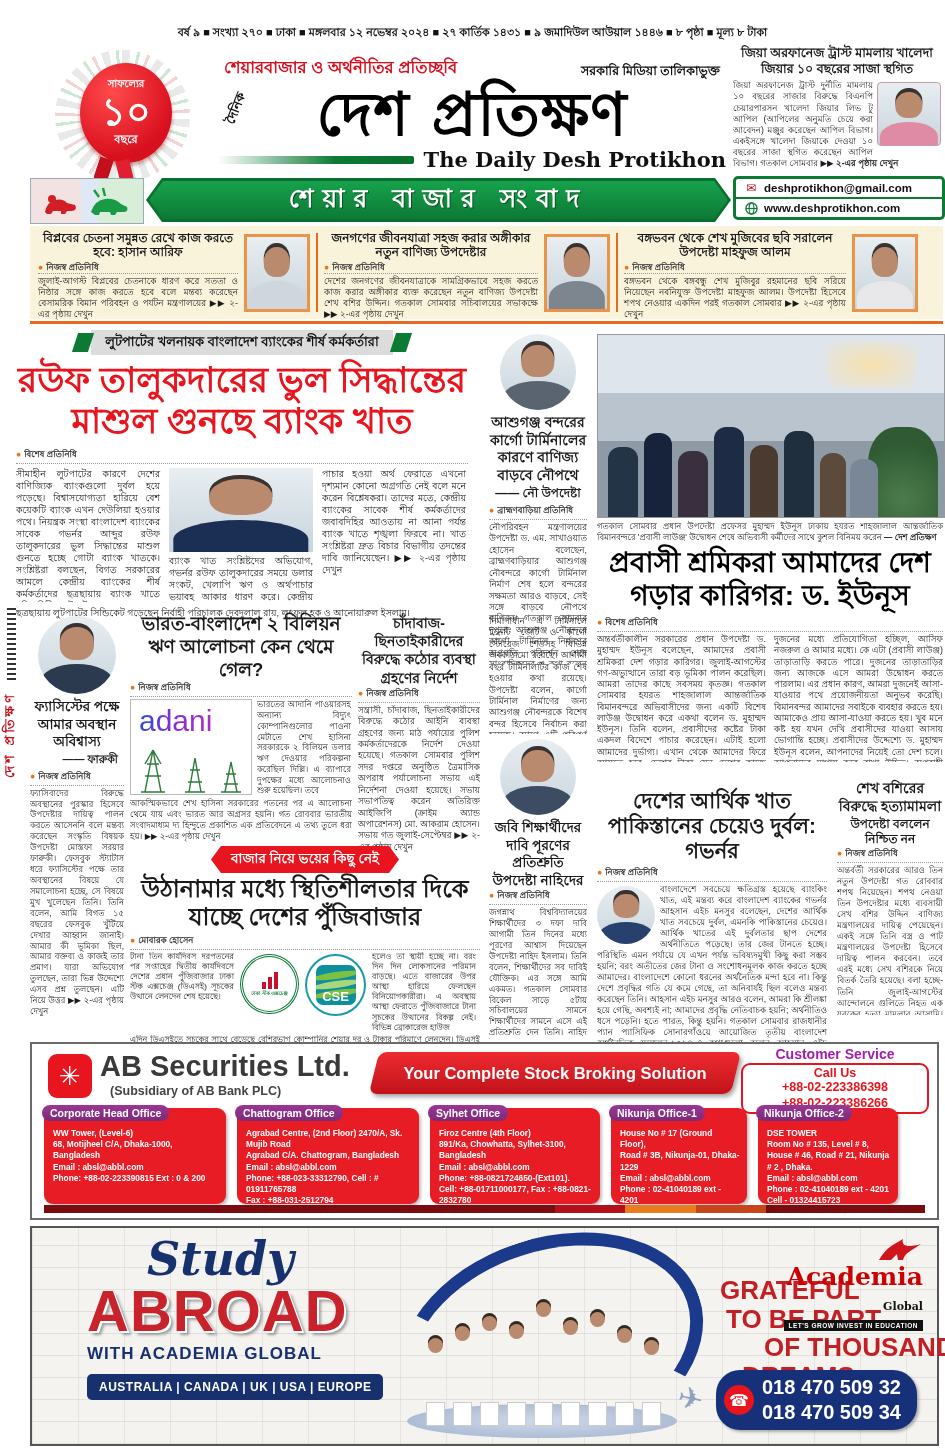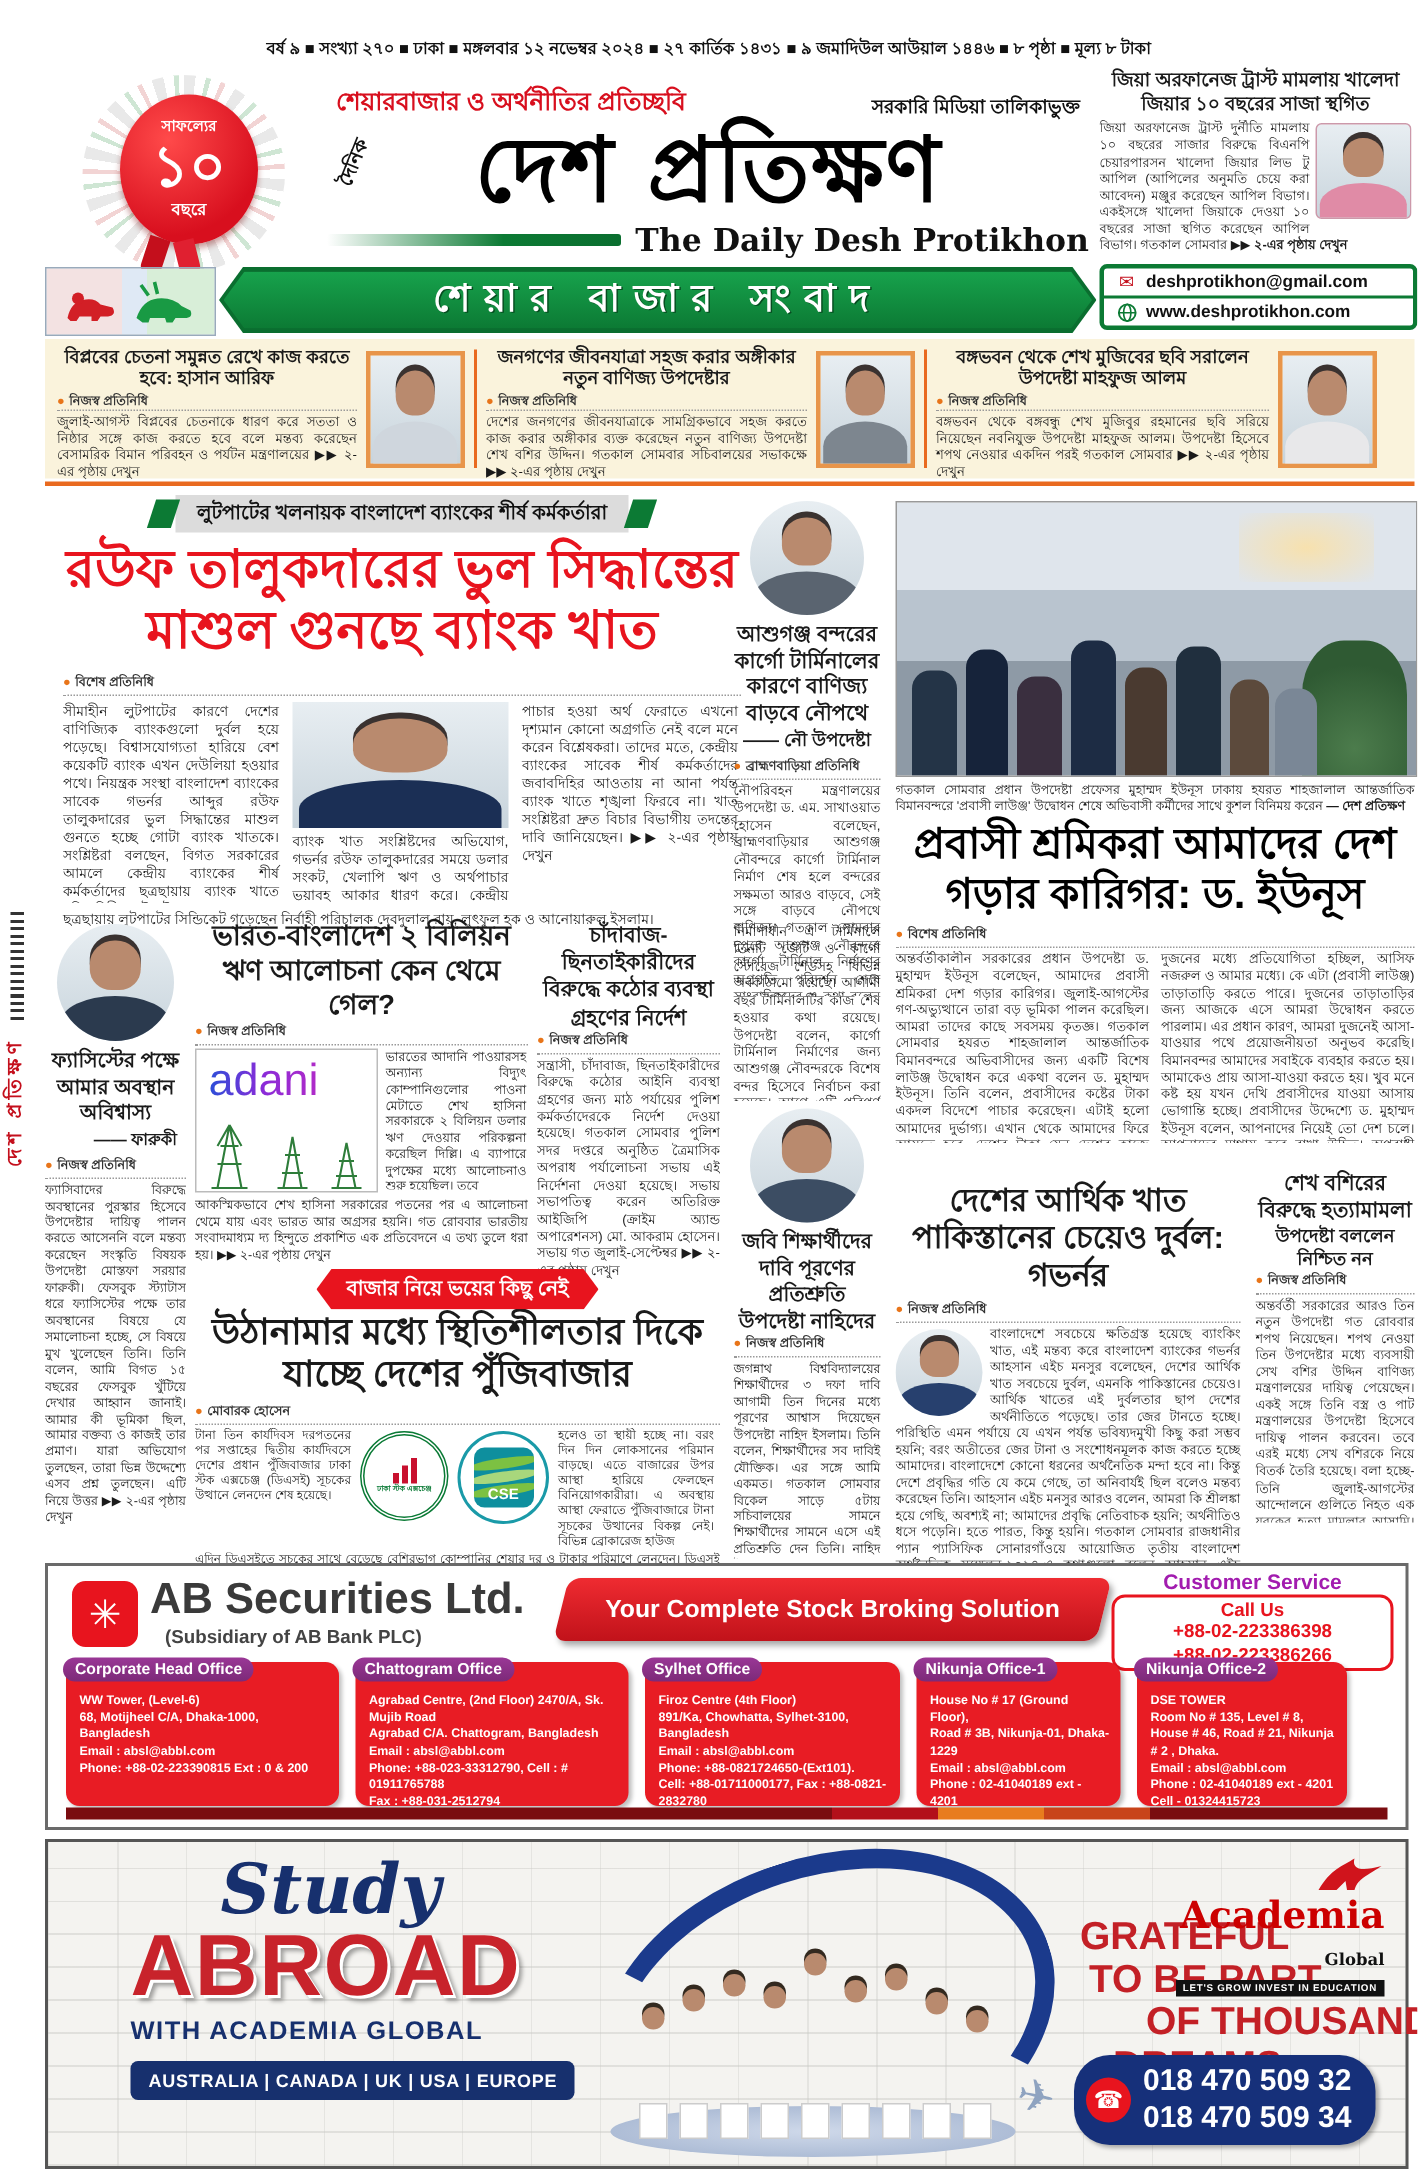--- a/index.html
+++ b/index.html
@@ -71,21 +71,21 @@
 
   
   .person{position:relative;overflow:hidden;background:linear-gradient(180deg,#e8eef2,#c8d4dc);}
   .person::before{content:"";position:absolute;left:50%;top:14%;width:44%;height:42%;transform:translateX(-50%);
     background:#b98a6e;border-radius:48% 48% 42% 42%;box-shadow:0 -4px 0 0 #3a3230;}
   .person::after{content:"";position:absolute;left:50%;bottom:-8%;width:94%;height:46%;transform:translateX(-50%);
     background:var(--shirt,#47526b);border-radius:50% 50% 0 0;}
   .round{border-radius:50%;}
 
   
-  .main-left{left:42px;top:330px;width:452px;}
+  .main-left{left:16px;top:330px;width:452px;}
   .kickrow{display:flex;align-items:center;justify-content:center;gap:0;}
   .kwedge{width:16px;height:19px;background:#0c7a34;transform:skewX(-18deg);}
   .kicker{background:#dcdcdc;padding:2px 14px;font-size:13px;font-weight:bold;color:#111;}
   .main-head{margin-top:4px;color:#e8141e;font-size:35px;line-height:1.18;font-weight:900;text-align:center;}
   .main-byrow{margin-top:6px;}
   .main-body{display:flex;gap:9px;margin-top:4px;height:134px;overflow:hidden;}
   .main-body .col{width:144px;font-size:9.3px;line-height:1.3;text-align:justify;}
   .rauf-photo{width:100%;height:84px;margin-bottom:3px;--shirt:#1b2f55;}
   .lastline{margin-top:4px;font-size:9.3px;}
 
@@ -162,21 +162,21 @@
     display:flex;flex-direction:column;align-items:center;justify-content:center;}
   .dse .bars{display:flex;align-items:flex-end;gap:2px;height:18px;}
   .dse .bars i{display:block;width:4px;background:#c8102e;}
   .dse .lbl{font-size:5px;color:#0a7a35;font-weight:bold;margin-top:2px;text-align:center;line-height:1.1;}
   .cse{width:58px;height:58px;border-radius:50%;border:2px solid #1a9aa8;background:#fff;display:flex;align-items:center;justify-content:center;}
   .cse .sq{width:40px;height:40px;border-radius:7px;background:#0e8f9e;position:relative;overflow:hidden;}
   .cse .sq i{position:absolute;left:-4px;right:-4px;height:7px;border-radius:50%;background:#7cc142;}
   .cse .sq i:nth-child(1){top:7px;transform:rotate(-8deg);}
   .cse .sq i:nth-child(2){top:16px;transform:rotate(-8deg);background:#a8d77c;}
   .cse .sq i:nth-child(3){top:25px;transform:rotate(-8deg);}
-  .cse .t{position:absolute;margin-top:24px;color:#fff;font-size:10px;font-weight:bold;}
+  .cse .t{position:absolute;margin-top:24px;color:#fff;font-size:13px;font-weight:bold;}
   .mbot{margin-top:3px;font-size:8px;line-height:1.27;text-align:justify;height:24px;overflow:hidden;}
 
   
   .abad{left:30px;top:1042px;width:909px;height:178px;border:2px solid #6a6a6a;background:#fff;box-sizing:border-box;}
   .ablogo{position:absolute;left:16px;top:10px;width:44px;height:44px;border-radius:9px;background:#e8141e;
     color:#fff;display:flex;align-items:center;justify-content:center;font-size:26px;}
   .abtitle{position:absolute;left:68px;top:6px;font-size:29px;font-weight:bold;color:#3a3a3a;}
   .absub{position:absolute;left:78px;top:40px;font-size:12.5px;font-weight:bold;color:#444;}
   .abribbon{position:absolute;left:342px;top:8px;width:362px;height:42px;transform:skewX(-14deg);
     background:linear-gradient(180deg,#ef2b31,#c1121a);border-radius:8px;box-shadow:3px 3px 4px rgba(0,0,0,.35);}

